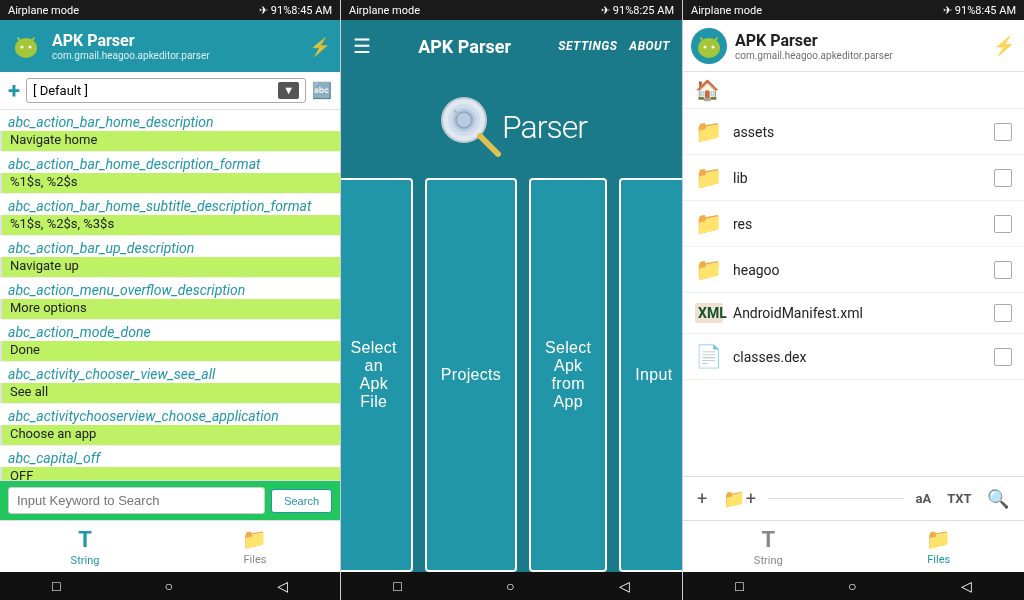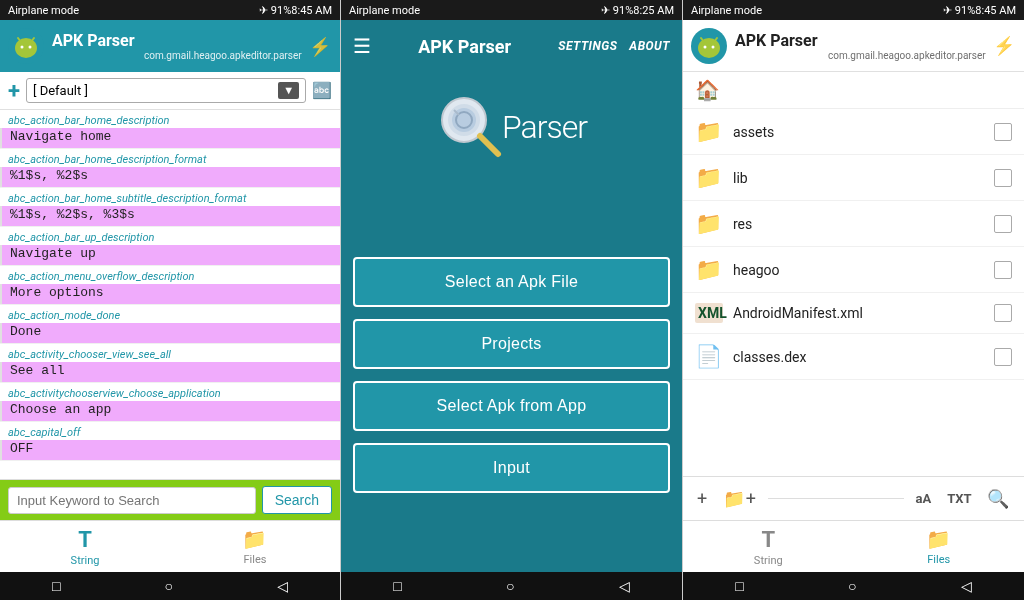--- a/index.html
+++ b/index.html
@@ -64,21 +64,20 @@
       flex: 1;
       color: white;
     }
     .app-header-text .app-title {
       font-size: 16px;
       font-weight: bold;
     }
     .app-header-text .app-subtitle {
       font-size: 10px;
       opacity: 0.85;
-      text-align: right;
     }
     .header-icon-right {
       color: white;
       font-size: 18px;
       opacity: 0.8;
     }
 
     
     .toolbar-row {
       display: flex;
@@ -124,60 +123,59 @@
     .string-list {
       flex: 1;
       overflow-y: auto;
       padding: 0;
     }
     .string-item {
       border-bottom: 1px solid #f0f0f0;
     }
     .string-key {
       color: #2196A8;
-      font-size: 11px;
+      font-size: 14px;
       padding: 4px 8px 1px;
       font-style: italic;
     }
     .string-value {
       font-size: 13px;
       padding: 1px 8px 4px;
       color: #222;
-      background: #f0abfc;
+      background: #bef264;
       border-left: 2px solid #e0e0e0;
       margin: 0 0 0 0;
-      font-family: Liberation Mono, monospace;
     }
 
     
     .search-bar {
       display: flex;
       align-items: center;
       padding: 6px 8px;
       border-top: 1px solid #ddd;
       gap: 6px;
-      background: #84cc16;
+      background: #22c55e;
       flex-shrink: 0;
     }
     .search-input {
       flex: 1;
       border: 1px solid #ccc;
       border-radius: 3px;
       padding: 5px 8px;
       font-size: 13px;
       color: #999;
       outline: none;
     }
     .search-btn {
       background: white;
       border: 1px solid #2196A8;
       color: #2196A8;
       padding: 5px 12px;
       border-radius: 3px;
-      font-size: 14px;
+      font-size: 11px;
       cursor: pointer;
     }
 
     
     .bottom-nav {
       display: flex;
       border-top: 1px solid #ddd;
       background: white;
       flex-shrink: 0;
       height: 52px;
@@ -273,21 +271,21 @@
     .logo-text {
       font-size: 32px;
       color: white;
       font-weight: 300;
       letter-spacing: -1px;
     }
 
     
     .action-buttons {
       display: flex;
-      flex-direction: column;
+      flex-direction: row;
       gap: 12px;
       padding: 0 12px;
       flex: 1;
       justify-content: center;
     }
     .action-btn {
       background: #2196A8;
       border: 2px solid white;
       color: white;
       font-size: 16px;

